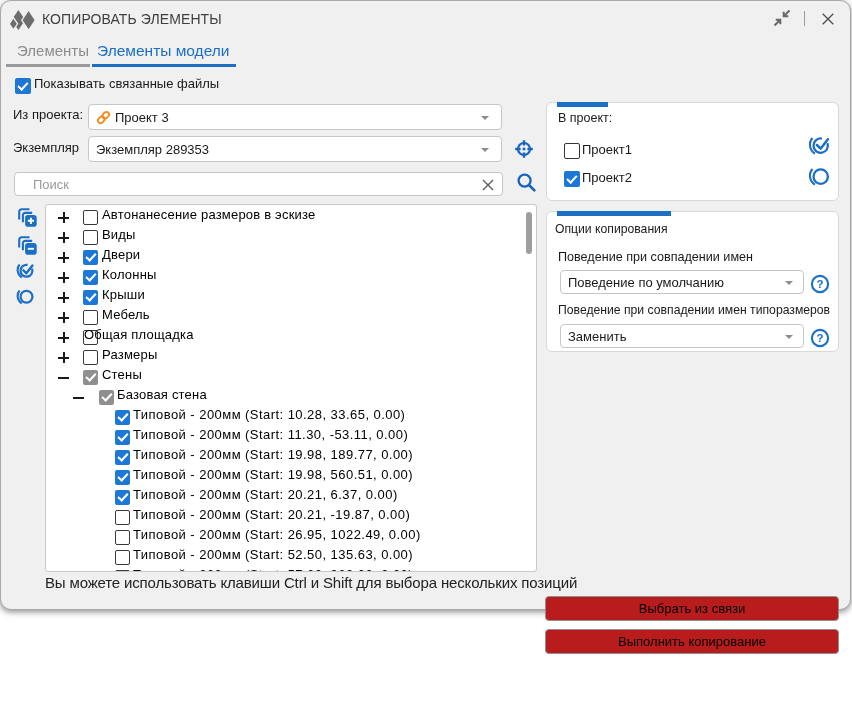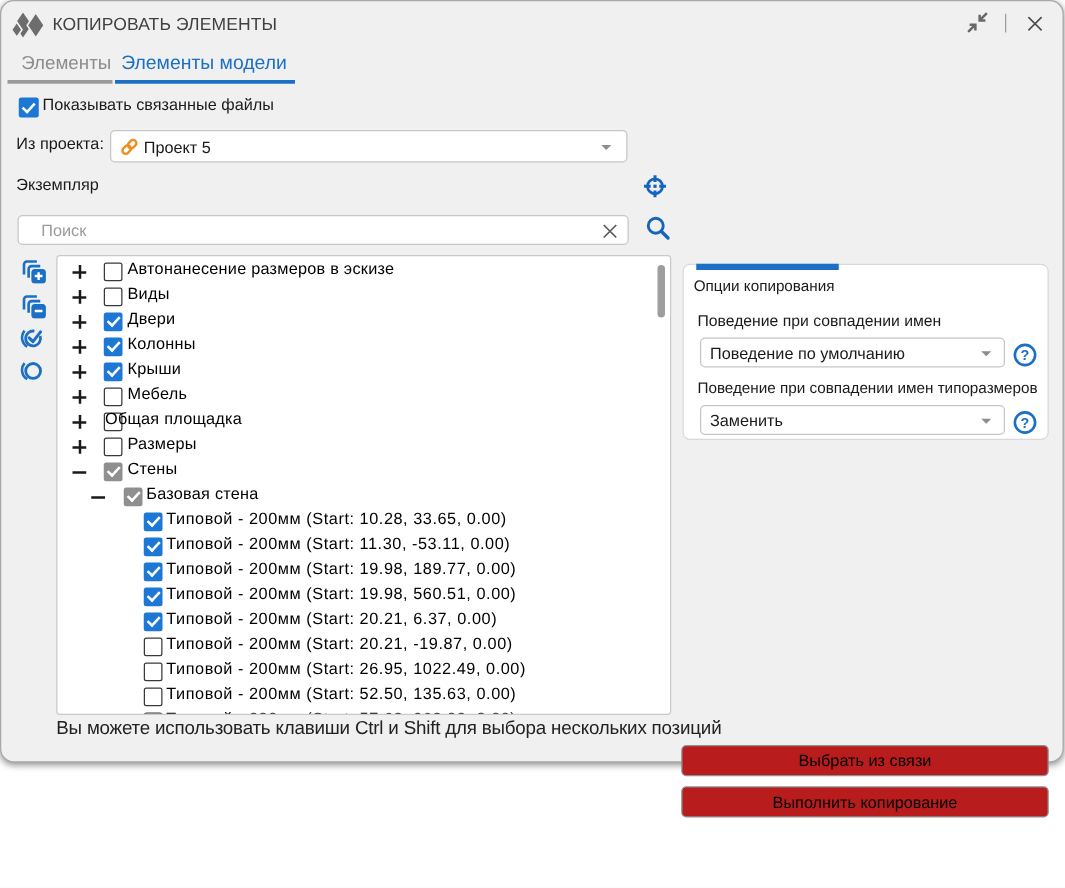--- a/index.html
+++ b/index.html
@@ -51,25 +51,29 @@
 <div class="lbl" style="left:33px;top:75px">Показывать связанные файлы</div>
 
 <div class="lbl" style="left:12px;top:106px">Из проекта:</div>
 <div class="combo" style="left:87px;top:103px;width:414px;height:26px">
 <svg class="abs" style="left:7px;top:5px" width="15" height="15" viewBox="0 0 15 15">
 <g transform="rotate(45 7.5 7.5)" fill="none" stroke="#ef8d1f" stroke-width="1.9">
 <rect x="4.9" y="0.7" width="5.2" height="7.4" rx="2.6"></rect>
 <rect x="4.9" y="6.9" width="5.2" height="7.4" rx="2.6"></rect>
 </g>
       </svg>
-<span class="ct" style="left:26px;top:5px">Проект 5</span>
+<span class="ct" style="left:26px;top:5px">Проект 3</span>
 <div class="caret" style="right:12px;top:11px"></div>
 </div>
 
 <div class="lbl" style="left:12px;top:139px">Экземпляр</div>
+<div class="combo" style="left:87px;top:135px;width:414px;height:26px">
+<span class="ct" style="left:7px;top:5px">Экземпляр 289353</span>
+<div class="caret" style="right:12px;top:11px"></div>
+</div>
 <svg class="abs" style="left:512px;top:137px" width="22" height="22" viewBox="0 0 22 22" fill="none" stroke="#1565c0">
 <circle cx="11" cy="11" r="6" stroke-width="2.2"></circle>
 <path d="M11 2.2 V7.6 M11 14.4 V19.8 M2.2 11 H7.6 M14.4 11 H19.8" stroke-width="2.4"></path>
 <rect x="9.7" y="9.7" width="2.6" height="2.6" fill="#1565c0" stroke="none"></rect>
 </svg>
 
 <div class="combo" style="left:13px;top:171px;width:489px;height:24px;border-radius:4px">
 <span class="ct" style="left:18px;top:4px;color:#9a9a9a">Поиск</span>
 <svg class="abs" style="right:8px;top:6px" width="12" height="12" viewBox="0 0 12 12" stroke="#5a5a5a" stroke-width="1.4">
 <path d="M1 1 L11 11 M11 1 L1 11"></path>
@@ -148,20 +152,37 @@
 <span class="cb un" style="left:69px;top:325px"></span>
 <span class="trtext" style="left:87px;top:322px;letter-spacing:0.45px">Типовой - 200мм (Start: 26.95, 1022.49, 0.00)</span>
 <span class="cb un" style="left:69px;top:345px"></span>
 <span class="trtext" style="left:87px;top:342px;letter-spacing:0.45px">Типовой - 200мм (Start: 52.50, 135.63, 0.00)</span>
 <span class="cb un" style="left:69px;top:365px"></span>
 <span class="trtext" style="left:87px;top:362px;letter-spacing:0.45px">Типовой - 200мм (Start: 57.62, 962.00, 0.00)</span>
 <div class="abs" style="left:480px;top:7px;width:6px;height:42px;background:#9e9e9e;border-radius:3px"></div>
 </div>
 <div class="lbl" style="left:44px;top:574px;font-size:15px;letter-spacing:-.15px;color:#222">Вы можете использовать клавиши Ctrl и Shift для выбора нескольких позиций</div>
 
+<div class="panel" style="top:101px;height:99px">
+<div class="bar" style="left:10px;width:51px"></div>
+<div class="lbl" style="left:11px;top:7px;font-size:12.5px">В проект:</div>
+<span class="cb cb16 un" style="left:17px;top:40px"></span>
+<div class="lbl" style="left:35px;top:39px">Проект1</div>
+<span class="cb cb16 ch" style="left:17px;top:68px"></span>
+<div class="lbl" style="left:35px;top:67px">Проект2</div>
+<div class="abs" style="left:261px;top:32px"><svg width="23" height="23" viewBox="0 0 23 23">
+<path d="M4.4 3.0 A10.4 10.4 0 0 0 7.0 18.6" fill="none" stroke="#1b6fc5" stroke-width="2.0999999999999996"></path>
+<path d="M13.95 3.51 A7.2 7.2 0 1 0 19.47 8.14" fill="none" stroke="#1b6fc5" stroke-width="2.3"></path>
+<path d="M8.9 10.0 L12.6 13.7 L19.9 4.3" fill="none" stroke="#1b6fc5" stroke-width="2.5" stroke-linecap="round" stroke-linejoin="round"></path>
+</svg></div>
+<div class="abs" style="left:261px;top:63px"><svg width="23" height="23" viewBox="0 0 23 23">
+<path d="M4.4 3.0 A10.4 10.4 0 0 0 7.0 18.6" fill="none" stroke="#1b6fc5" stroke-width="2.0999999999999996"></path>
+<circle cx="12.7" cy="10.6" r="7.2" fill="none" stroke="#1b6fc5" stroke-width="2.3"></circle>
+</svg></div>
+</div>
 
 <div class="panel" style="top:210px;height:141px">
 <div class="bar" style="left:10px;width:114px"></div>
 <div class="lbl" style="left:8px;top:9px;font-size:12.2px">Опции копирования</div>
 <div class="lbl" style="left:11px;top:37px;font-size:12.6px">Поведение при совпадении имен</div>
 <div class="combo" style="left:13px;top:58px;width:244px;height:24px">
 <span class="ct" style="left:7px;top:4px">Поведение по умолчанию</span>
 <div class="caret" style="right:10px;top:10px"></div>
 </div>
 <div class="abs" style="left:263px;top:62px"><svg width="20" height="20" viewBox="0 0 20 20">

